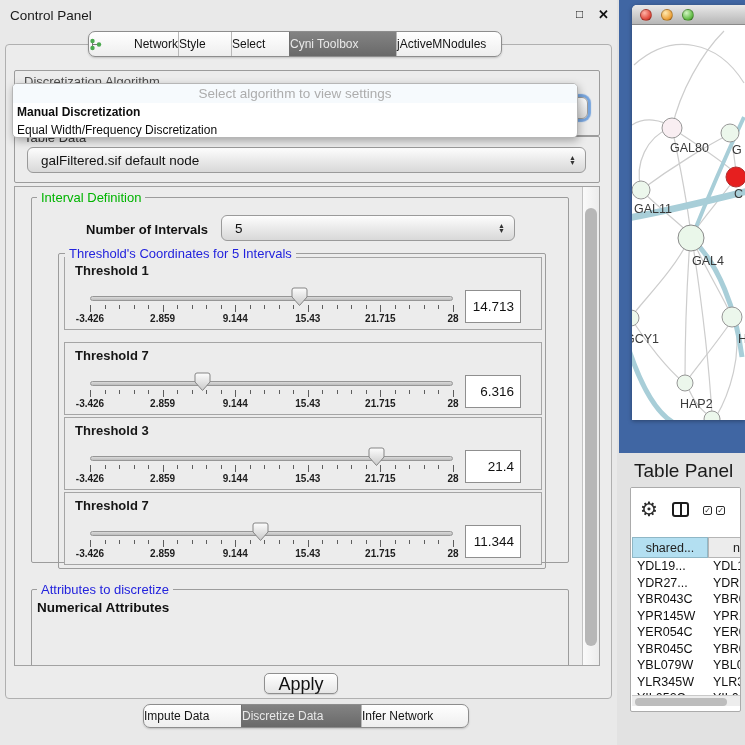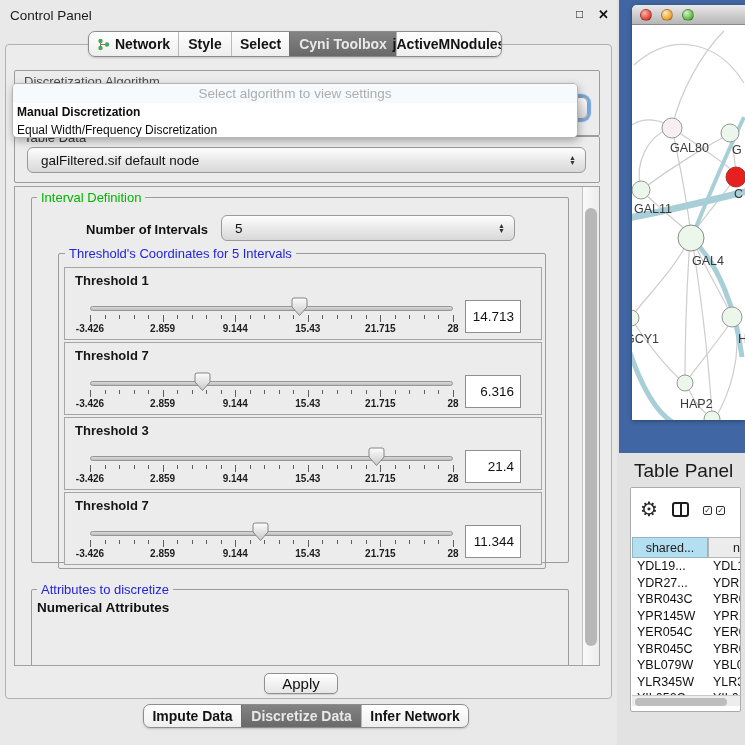--- a/index.html
+++ b/index.html
@@ -12,22 +12,22 @@
   .wc{ position:absolute; top:7px; font-size:13px; color:#111; cursor:default; }
   .wc.float{ left:576px; font-size:12px; }
   .wc.close{ left:598px; font-weight:bold; }
 
   .outer-panel{ position:absolute; left:5px; top:44px; width:607px; height:655px;
     background:#ececec; border:1px solid #b0b0b0; border-radius:4px; }
 
   .seg{ position:absolute; display:flex; border:1px solid #8d8d8d; border-radius:7px;
     overflow:hidden; background:linear-gradient(#ffffff,#eeeeee);
     box-shadow:0 1px 2px rgba(0,0,0,.18); z-index:5; }
-  .seg .tab{ display:flex; align-items:center; justify-content:center; gap:5px;
-    font-size:14px; color:#131313; border-left:1px solid #b9b9b9; white-space:nowrap;font-weight:bold; }
+  .seg .tab{ display:flex; align-items:center; justify-content:space-between; gap:5px;
+    font-size:12px; color:#131313; border-left:1px solid #b9b9b9; white-space:nowrap; }
   .seg .tab:first-child{ border-left:none; }
   .seg .tab.sel{ background:linear-gradient(#838383,#696969); color:#e9e9e9; border-left-color:#6f6f6f; }
   #top-tabs{ left:88px; top:31px; height:26px; }
   #bottom-tabs{ left:143px; top:704px; height:24px; }
 
   .groupbox{ position:absolute; border:1px solid #9c9c9c; border-radius:2px; }
   .grouplabel{ position:absolute; background:#ececec; padding:0 4px; font-size:13px;
     white-space:nowrap; z-index:2; }
   .lbl-gray{ color:#4d4d4d; }
   .lbl-green{ color:#00b400; }
@@ -64,21 +64,21 @@
     text-align:right; line-height:31px; padding-right:6px; }
 
   .attr-list{ position:absolute; background:#fff; border:1px solid #9c9c9c; overflow:hidden; }
   .attr-item{ font-size:13px; color:#1a1a1a; line-height:16px; padding-left:7px; white-space:nowrap; }
   .attr-scroll{ position:absolute; right:0; top:0; width:14px; height:100%;
     background:#f2f2f2; border-left:1px solid #d0d0d0; }
   .attr-scroll .thumb-v{ position:absolute; left:2px; top:2px; width:9px; height:44px;
     background:#b0b0b0; border-radius:5px; }
 
   .btn{ position:absolute; border:1px solid #8f8f8f; border-radius:5px;
-    background:linear-gradient(#ffffff,#e6e6e6); font-size:15px; color:#111;
+    background:linear-gradient(#ffffff,#e6e6e6); font-size:18px; color:#111;
     text-align:center; box-shadow:0 1px 1px rgba(0,0,0,.12); }
 
   
   .popup{ position:absolute; left:12px; top:83px; width:566px; height:55px; background:#fff;
     border:1px solid #b6b6b6; border-radius:5px; box-shadow:1px 3px 8px rgba(0,0,0,.30);
     z-index:40; overflow:hidden; }
   .popup .hint{ height:19px; line-height:19px; text-align:center; color:#adadad;
     font-size:13.5px; background:#f6fafd; }
   .popup .item{ height:18px; line-height:18px; padding-left:4px; font-size:12px; color:#0d0d0d; }
   .popup .item.first{ font-weight:bold; }
@@ -189,21 +189,21 @@
     <div class="groupbox" style="left:16px; top:10px; width:538px; height:366px;"></div>
     <div class="grouplabel lbl-green" style="left:22px; top:3px;">Interval Definition</div>
 
     <div style="position:absolute; left:71px; top:35px; font-size:13px; font-weight:bold;">Number of Intervals</div>
     <div class="combo" style="left:206px; top:28px; width:294px; height:26px;">
       <span>5</span>
       <span class="stepper">▲<br>▼</span>
     </div>
 
     <div class="groupbox" id="thr-group" style="left:43px; top:66px; width:488px; height:316px;">
-        <div class="threshold-panel" style="top: 13px;">
+        <div class="threshold-panel" style="top: 3px;">
           <div class="th-label">Threshold 1</div>
           <div class="track"></div>
           <svg class="thumb" width="17" height="20" style="left: 226.023px;">
             <path d="M3,1 h11 a2,2 0 0 1 2,2 v7 L8.5,18.5 L1,10 V3 a2,2 0 0 1 2,-2 Z" fill="url(#thumbgrad)" stroke="#858585"></path>
           </svg>
           <div class="ticks">
             <div class="tick" style="left: 25px; height: 7px;"></div>
             <div class="tick" style="left: 39.52px; height: 4px;"></div>
             <div class="tick" style="left: 54.04px; height: 4px;"></div>
             <div class="tick" style="left: 68.56px; height: 4px;"></div>

